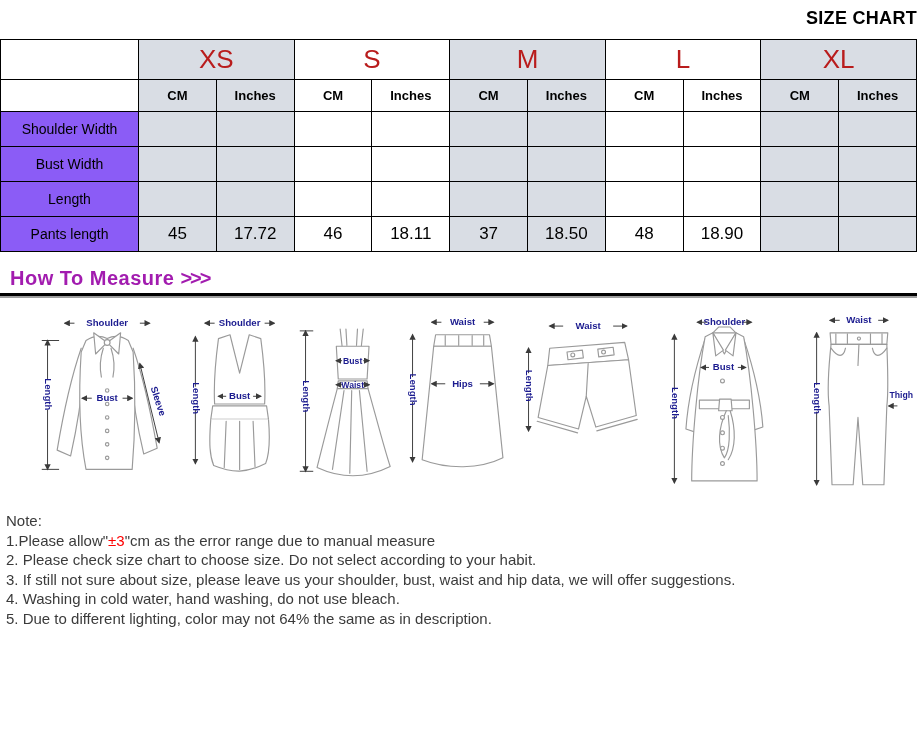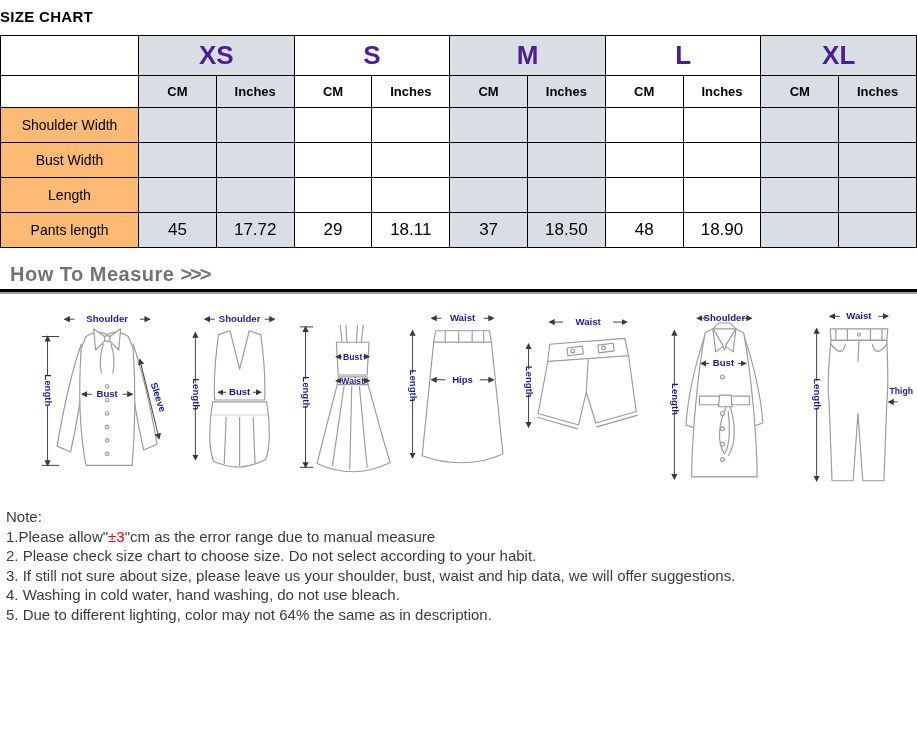--- a/index.html
+++ b/index.html
@@ -2,39 +2,39 @@
 <html><head>
 <meta charset="utf-8">
 <style>
   * { box-sizing: border-box; }
   html,body { margin:0; padding:0; background:#fff; }
   body {
     width:917px; height:753px; overflow:hidden;
     font-family:"Liberation Sans", sans-serif; color:#000;
   }
   .title {
-    text-align:left; font-weight:bold; font-size:15px;
+    text-align:right; font-weight:bold; font-size:18px;
     padding:8px 0 10px 0; letter-spacing:.3px;
   }
   table.size-chart {
     border-collapse:collapse; table-layout:fixed; width:917px;
   }
   table.size-chart td {
     border:1px solid #000; text-align:center; vertical-align:middle;
     overflow:hidden; padding:0;
   }
   td.corner-cell { background:#fff; }
-  td.size-cell { height:40px; font-size:26px; font-weight:bold; color:#4c1d95; }
+  td.size-cell { height:40px; font-size:26px; font-weight:normal; color:#b91c1c; }
   td.unit-cell { height:32px; font-size:13px; font-weight:bold; }
-  td.label-cell { font-size:14px; background:#fdba74; }
+  td.label-cell { font-size:14px; background:#8b5cf6; }
   td.value-cell { height:35px; font-size:17px; }
   .shaded { background:#d9dde4; }
   .measure-head {
     margin:15px 0 0 10px; font-size:20px; font-weight:bold;
-    color:#737373; letter-spacing:.5px; line-height:22px;
+    color:#a21caf; letter-spacing:.5px; line-height:22px;
   }
   .measure-head .arrows { letter-spacing:-2px; margin-left:6px; }
   .divider { margin-top:4px; height:5px; background:#000; border-bottom:2px solid #9e9e9e; }
   .diagrams {
     display:flex; justify-content:space-between; align-items:flex-start;
     padding:8px 2px 0 2px; height:201px;margin-left:34px;
   }
   svg.garment { display:block; }
   .g  { stroke:#9a9a9a; stroke-width:1.2; fill:none; stroke-linejoin:round; stroke-linecap:round; }
   .gf { stroke:#9a9a9a; stroke-width:1.2; fill:#fff; stroke-linejoin:round; }
@@ -124,21 +124,21 @@
         <td class="value-cell shaded"></td>
         <td class="value-cell"></td>
         <td class="value-cell"></td>
         <td class="value-cell shaded"></td>
         <td class="value-cell shaded"></td>
       </tr>
       <tr>
         <td class="label-cell">Pants length</td>
         <td class="value-cell shaded">45</td>
         <td class="value-cell shaded">17.72</td>
-        <td class="value-cell">29</td>
+        <td class="value-cell">46</td>
         <td class="value-cell">18.11</td>
         <td class="value-cell shaded">37</td>
         <td class="value-cell shaded">18.50</td>
         <td class="value-cell">48</td>
         <td class="value-cell">18.90</td>
         <td class="value-cell shaded"></td>
         <td class="value-cell shaded"></td>
       </tr>
     </tbody>
   </table>

